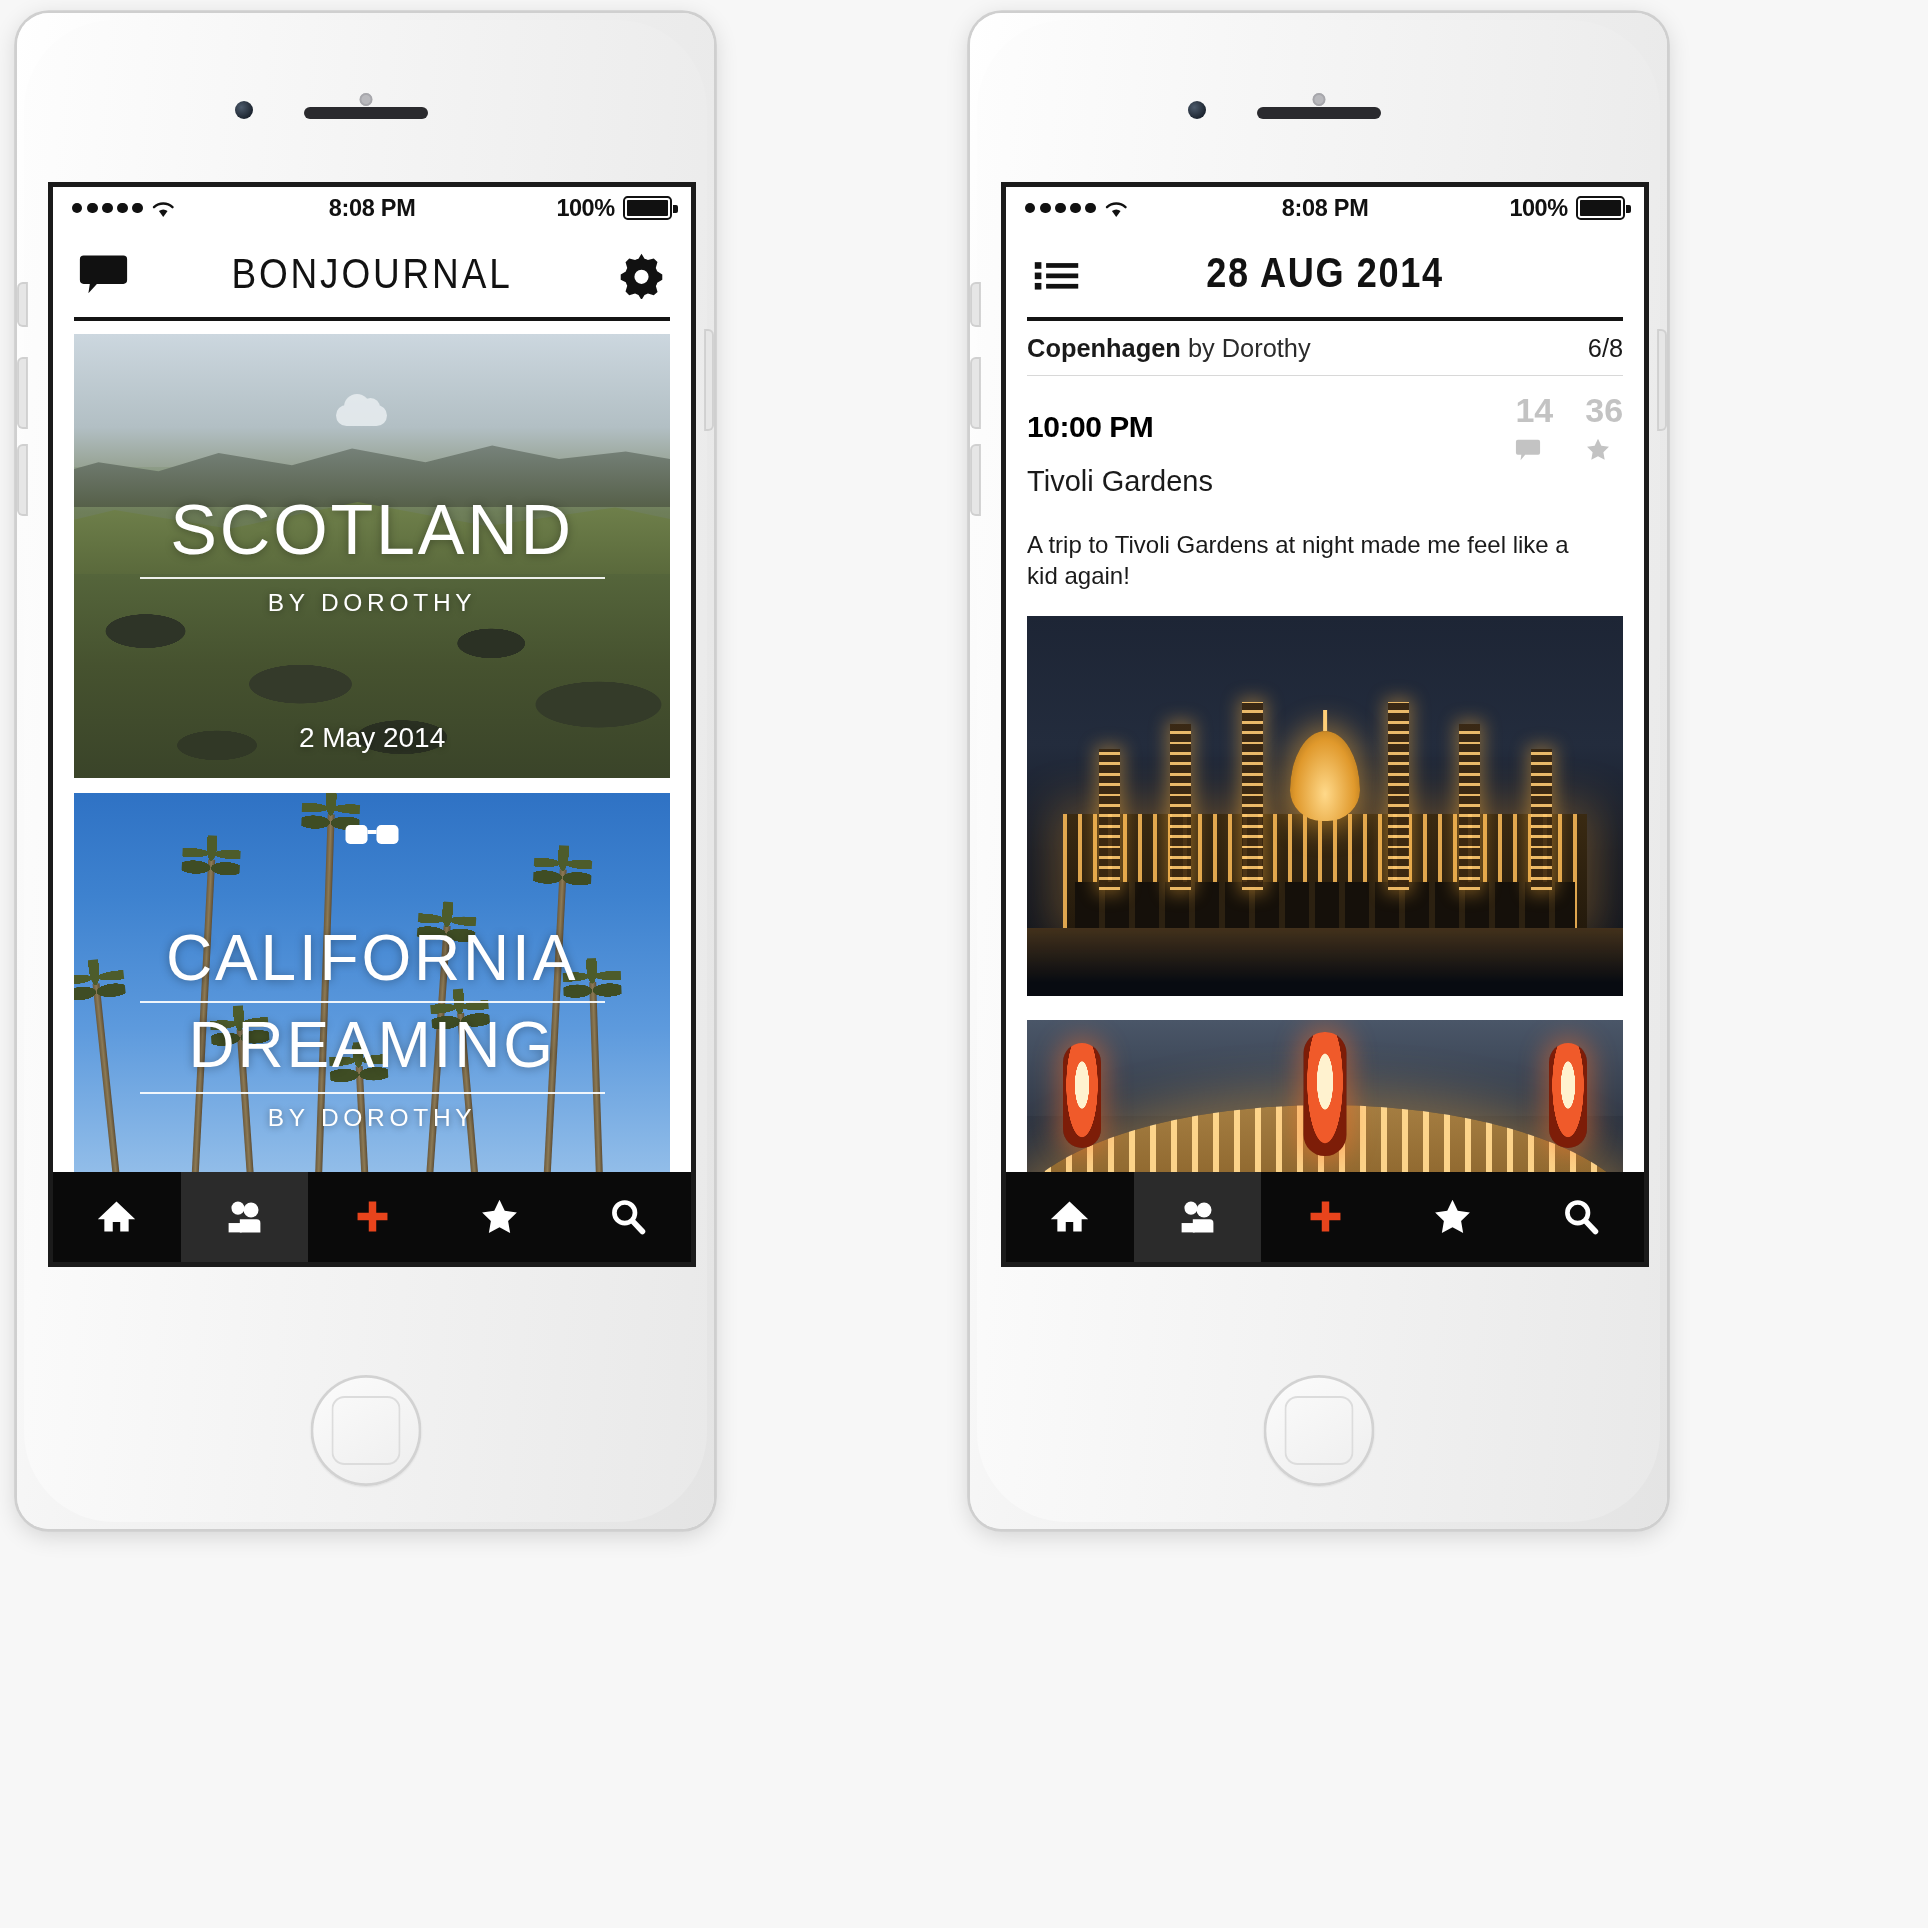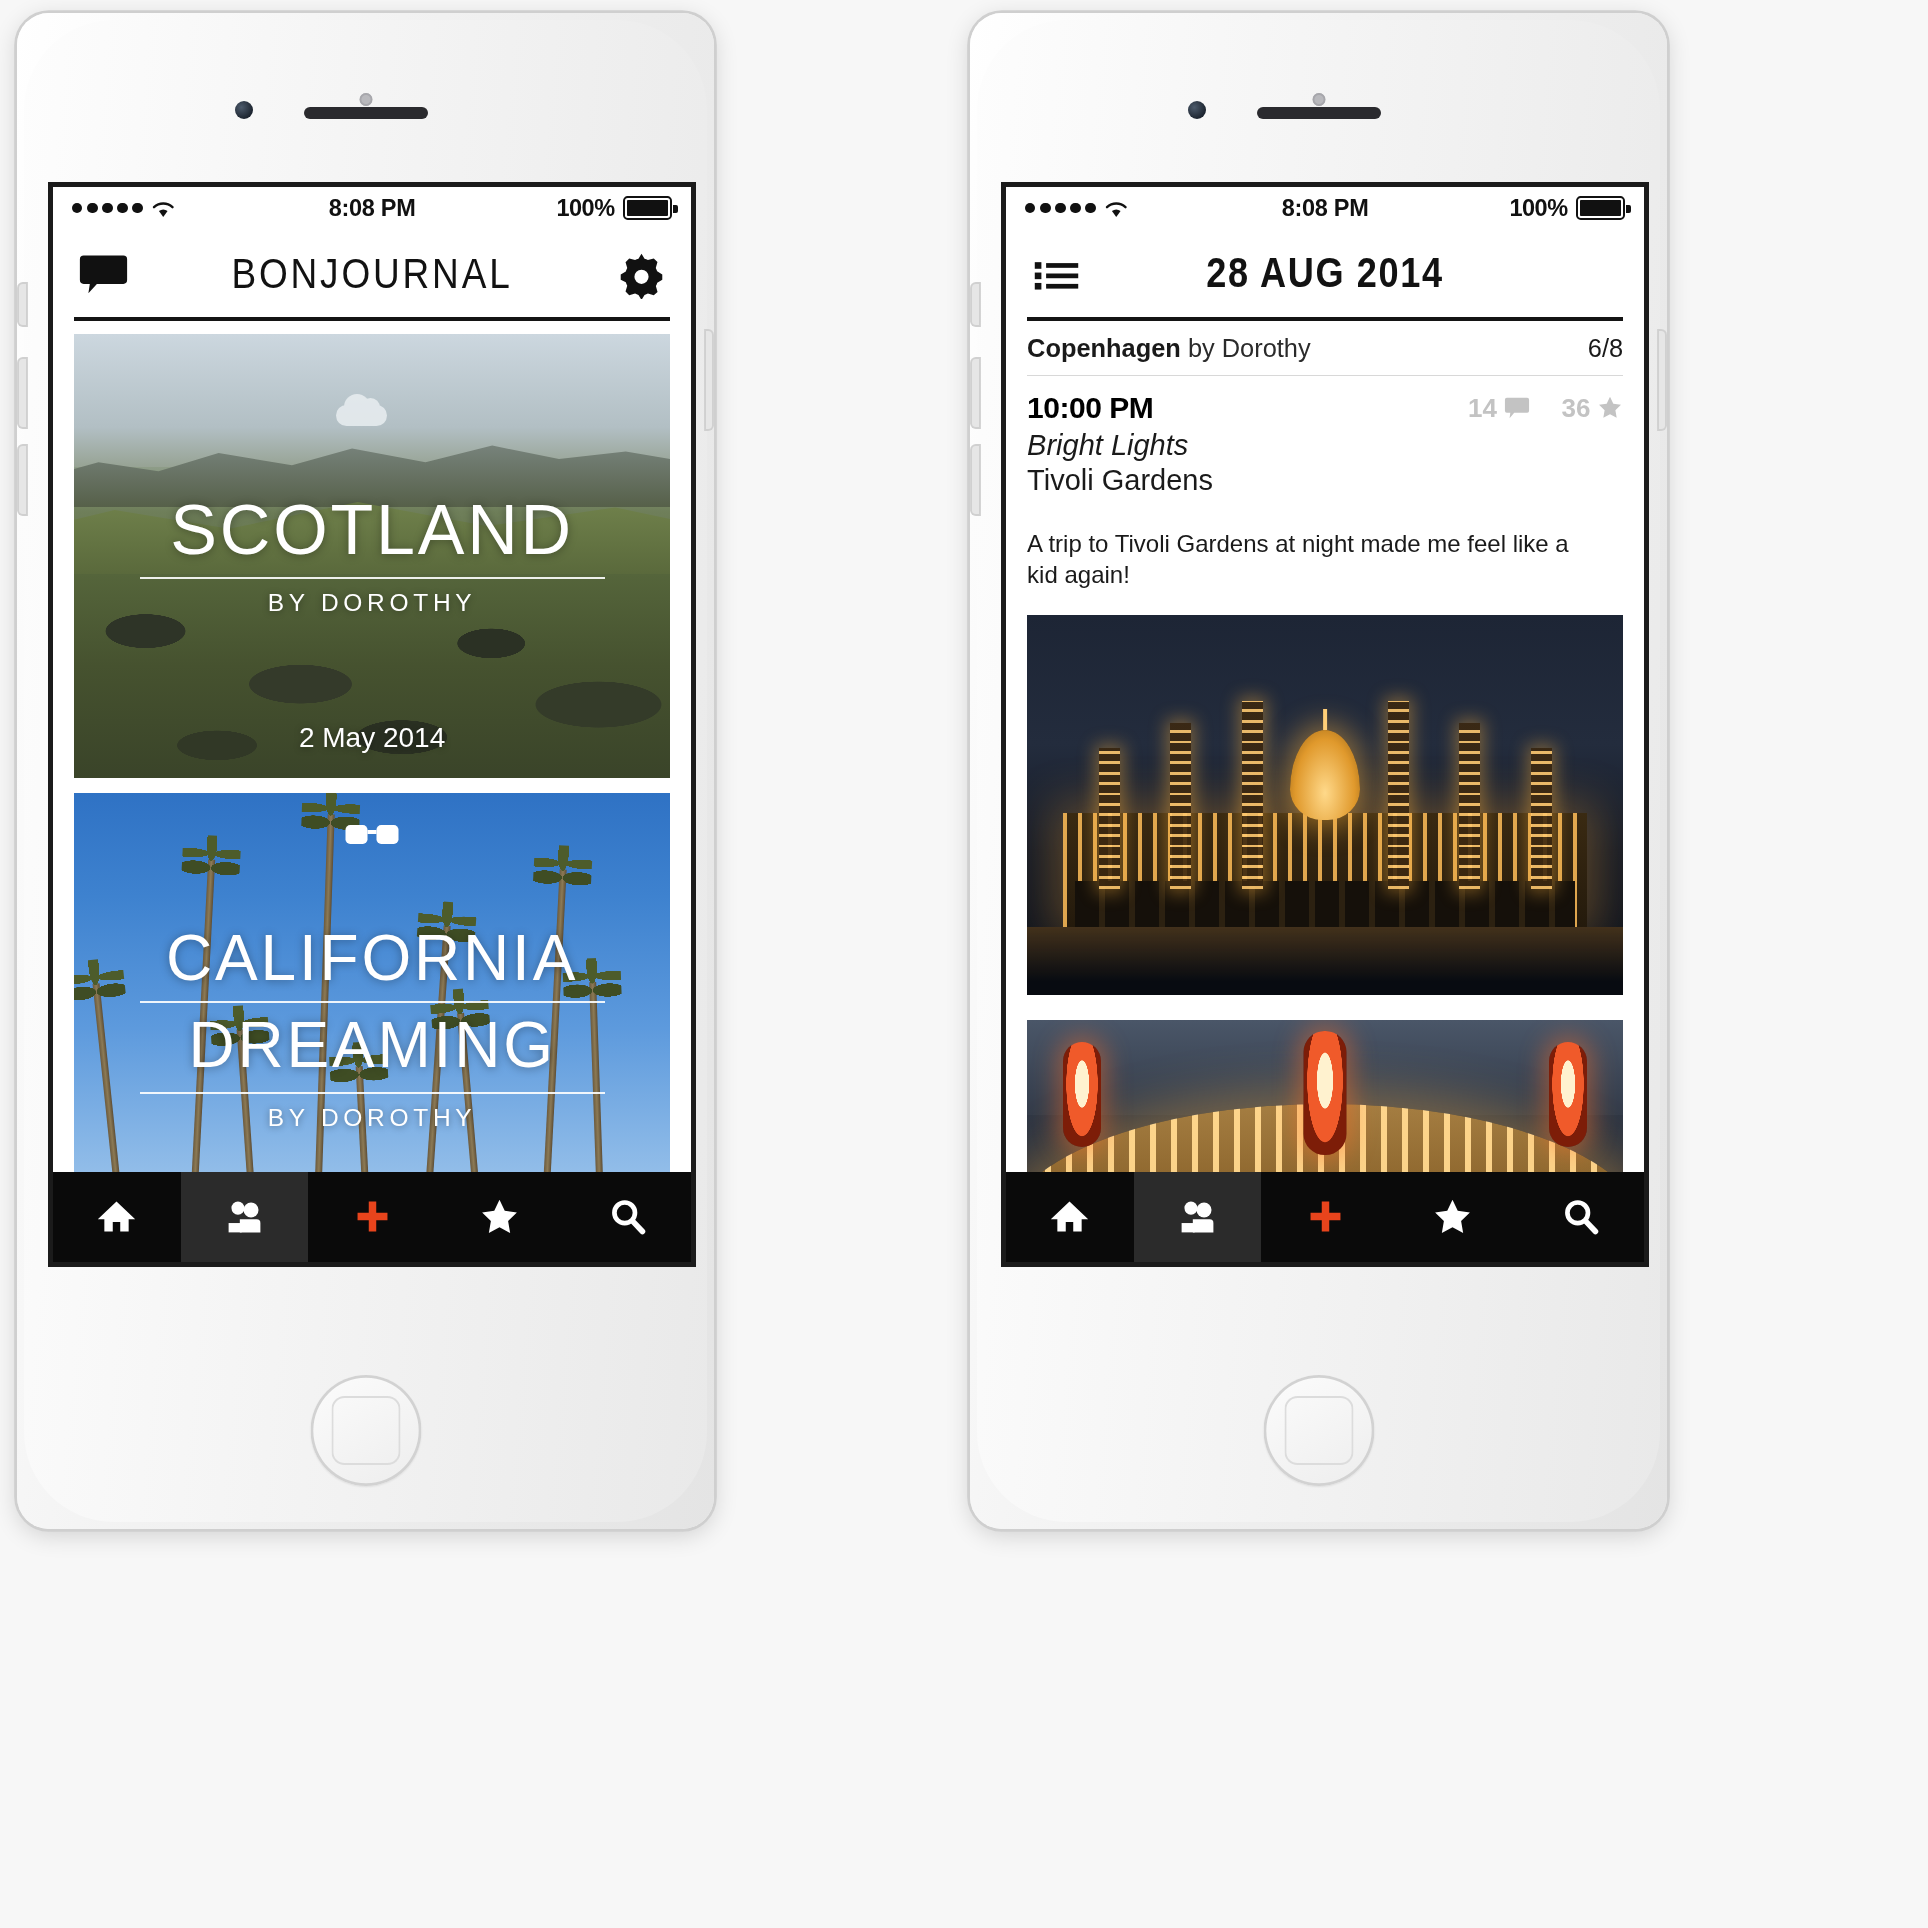--- a/index.html
+++ b/index.html
@@ -251,21 +251,21 @@
   .entry-meta .by { font-weight: 400; color: #2b2b2b; }
   .entry-meta .count { font-weight: 400; font-size: 25.4px; text-align: center; }
   .hairline { height: 1.9px; background: #d8d8d8; }
 
   .entry-head {
     display: flex; align-items: center; justify-content: space-between;
     padding-top: 15px;
   }
   .entry-time { font-size: 30px; font-weight: 700; letter-spacing: -0.5px; }
   .stats { display: flex; align-items: center; gap: 32px; color: #c3c3c3; }
-  .stat { display: flex; align-items: center; gap: 6.6px; font-size: 26px; font-weight: 700; }
+  .stat { display: flex; align-items: flex-start; gap: 6.6px; font-size: 34px; font-weight: 700; flex-direction: column; }
   .entry-sub { font-size: 29px; font-style: italic; margin-top: 3.8px; color: #1a1a1a; }
   .entry-loc { font-size: 29px; margin-top: 1.9px; color: #1a1a1a; }
   .entry-body {
     font-size: 24px; line-height: 1.28; margin-top: 32px; color: #1a1a1a;
     max-width: 574px;
   }
 
   .photo {
     margin-top: 24.5px; height: 380px; position: relative; overflow: hidden;
   }
@@ -559,21 +559,20 @@
               </div>
               <div class="stat">
                 <span>36</span>
                 <svg width="26" height="26" viewBox="0 0 28 28">
                   <path fill="#c3c3c3" d="M14 2l3.6 7.4 8.2 1.2-6 5.8 1.4 8.1L14 20.7 6.8 24.5l1.4-8.1-6-5.8 8.2-1.2z"></path>
                 </svg>
               </div>
             </div>
           </div>
 
-          <div class="entry-sub">Bright Lights</div>
           <div class="entry-loc">Tivoli Gardens</div>
           <div class="entry-body">A trip to Tivoli Gardens at night made me feel like a kid again!</div>
 
           <div class="photo">
             <div class="ph-tivoli">
               <div class="tv-body"></div>
               <div class="tv-arcade"></div>
               <div class="tv-tower" style="left:12%"></div>
               <div class="tv-tower" style="left:24%; height:166px"></div>
               <div class="tv-tower" style="left:36%; height:188px"></div>

